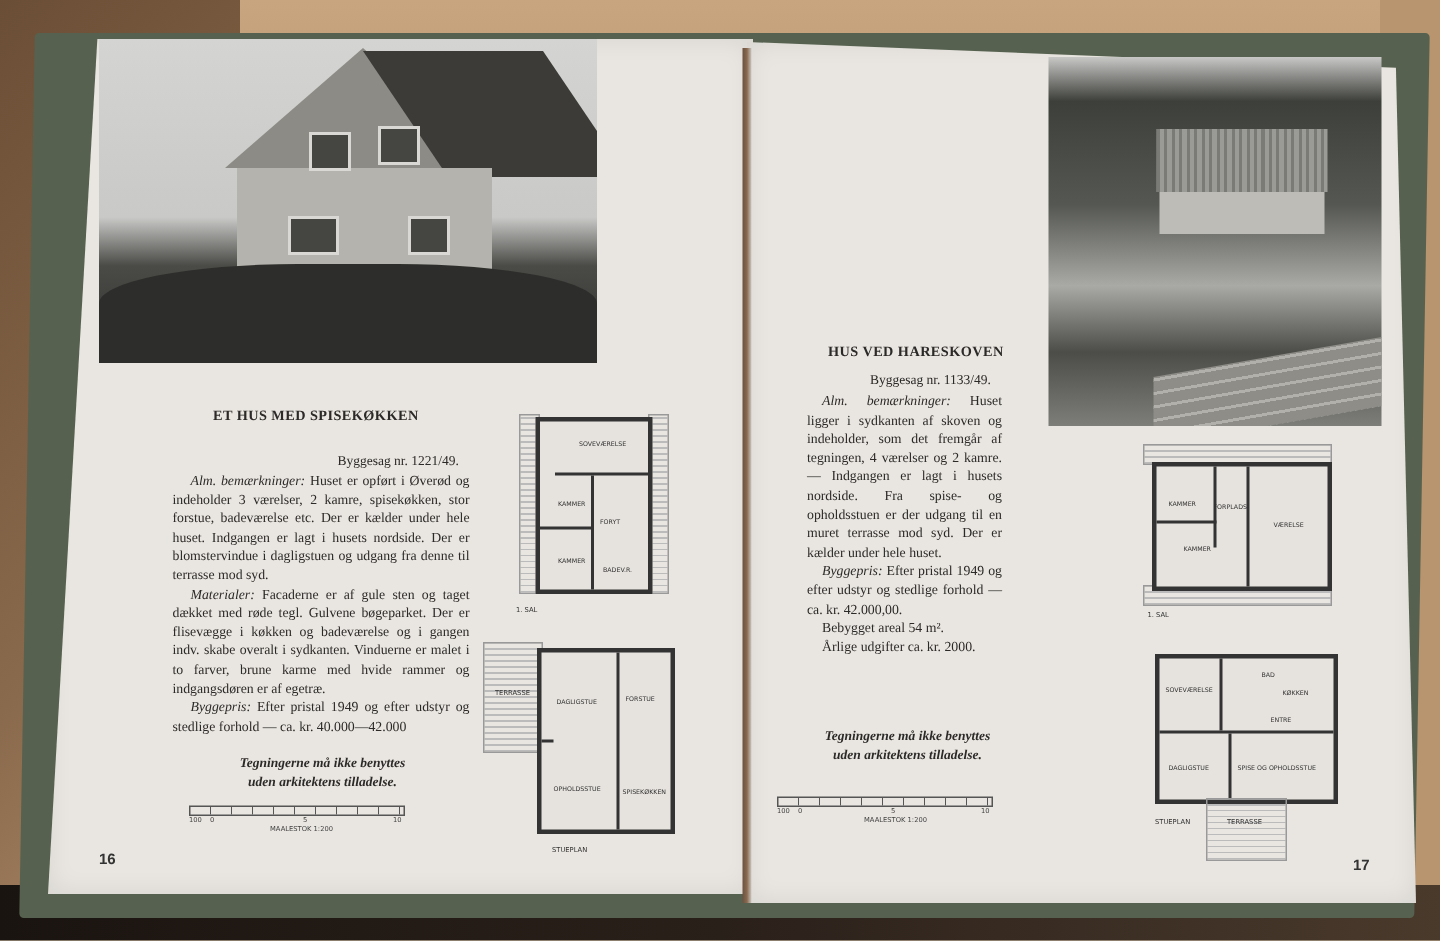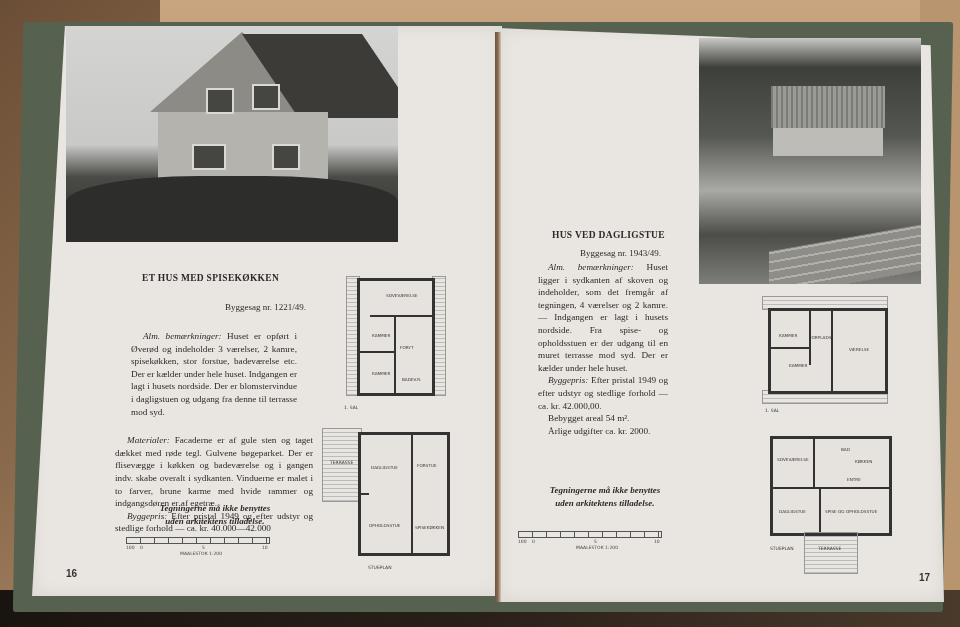--- a/index.html
+++ b/index.html
@@ -79,21 +79,21 @@
 
 <div class="photo right">
   <div class="bungalow-roof"></div>
   <div class="bungalow-wall"></div>
   <div class="wall-brick"></div>
 </div>
 
 <div class="heading" style="left:142px;top:273px;">ET HUS MED SPISEKØKKEN</div>
 <div class="caseno" style="left:225px;top:302px;">Byggesag nr. 1221/49.</div>
 <div class="text" style="left:115px;top:314px;width:198px;">
-  <p style="margin:16px;text-indent:12px;"><i>Alm. bemærkninger:</i> <span>Huset er opført i Øverød og indeholder 3 værelser, 2 kamre, spisekøkken, stor forstue, badeværelse etc. Der er kælder under hele huset. Indgangen er lagt i husets nordside. Der er blomstervindue i dagligstuen og udgang fra denne til terrasse mod syd.</span></p>
+  <p style="margin:0;text-indent:12px;"><i>Alm. bemærkninger:</i> <span>Huset er opført i Øverød og indeholder 3 værelser, 2 kamre, spisekøkken, stor forstue, badeværelse etc. Der er kælder under hele huset. Indgangen er lagt i husets nordside. Der er blomstervindue i dagligstuen og udgang fra denne til terrasse mod syd.</span></p>
   <p style="margin:0;text-indent:12px;"><i>Materialer:</i> <span>Facaderne er af gule sten og taget dækket med røde tegl. Gulvene bøgeparket. Der er flisevægge i køkken og badeværelse og i gangen indv. skabe overalt i sydkanten. Vinduerne er malet i to farver, brune karme med hvide rammer og indgangsdøren er af egetræ.</span></p>
   <p style="margin:0;text-indent:12px;"><i>Byggepris:</i> <span>Efter pristal 1949 og efter udstyr og stedlige forhold — ca. kr. 40.000—42.000</span></p>
 </div>
 <div class="note" style="left:130px;top:502px;width:170px;">
   <div>Tegningerne må ikke benyttes</div>
   <div>uden arkitektens tilladelse.</div>
 </div>
 
 <div class="hatch" style="left:346px;top:276px;width:12px;height:118px;"></div>
 <div class="hatch" style="left:432px;top:276px;width:12px;height:118px;"></div>
@@ -123,22 +123,22 @@
 
 <div class="scale" style="left:126px;top:537px;width:142px;"></div>
 <span class="scale-label" style="left:126px;top:545px;">100</span>
 <span class="scale-label" style="left:140px;top:545px;">0</span>
 <span class="scale-label" style="left:202px;top:545px;">5</span>
 <span class="scale-label" style="left:262px;top:545px;">10</span>
 <span class="scale-label" style="left:180px;top:551px;">MAALESTOK 1:200</span>
 
 <div class="pagenum" style="left:66px;top:568px;">16</div>
 
-<div class="heading" style="left:552px;top:230px;">HUS VED DAGLIGSTUE</div>
-<div class="caseno" style="left:580px;top:248px;">Byggesag nr. 1943/49.</div>
+<div class="heading" style="left:552px;top:230px;">HUS VED HARESKOVEN</div>
+<div class="caseno" style="left:580px;top:248px;">Byggesag nr. 1133/49.</div>
 <div class="text" style="left:538px;top:261px;width:130px;">
   <p style="margin:0;text-indent:10px;"><i>Alm. bemærkninger:</i> <span>Huset ligger i sydkanten af skoven og indeholder, som det fremgår af tegningen, 4 værelser og 2 kamre. — Indgangen er lagt i husets nordside. Fra spise- og opholdsstuen er der udgang til en muret terrasse mod syd. Der er kælder under hele huset.</span></p>
   <p style="margin:0;text-indent:10px;"><i>Byggepris:</i> <span>Efter pristal 1949 og efter udstyr og stedlige forhold — ca. kr. 42.000,00.</span></p>
   <p style="margin:0;text-indent:10px;">Bebygget areal 54 m².</p>
   <p style="margin:0;text-indent:10px;">Årlige udgifter ca. kr. 2000.</p>
 </div>
 <div class="note" style="left:530px;top:484px;width:150px;">
   <div>Tegningerne må ikke benyttes</div>
   <div>uden arkitektens tilladelse.</div>
 </div>
@@ -171,13 +171,13 @@
 <span class="plan-label" style="left:818px;top:546px;">TERRASSE</span>
 <span class="plan-label" style="left:770px;top:546px;">STUEPLAN</span>
 
 <div class="scale" style="left:518px;top:531px;width:142px;"></div>
 <span class="scale-label" style="left:518px;top:539px;">100</span>
 <span class="scale-label" style="left:532px;top:539px;">0</span>
 <span class="scale-label" style="left:594px;top:539px;">5</span>
 <span class="scale-label" style="left:654px;top:539px;">10</span>
 <span class="scale-label" style="left:576px;top:545px;">MAALESTOK 1:200</span>
 
-<div class="pagenum" style="left:902px;top:572px;margin-left:17px;">17</div>
+<div class="pagenum" style="left:902px;top:572px;">17</div>
 
 </body></html>

